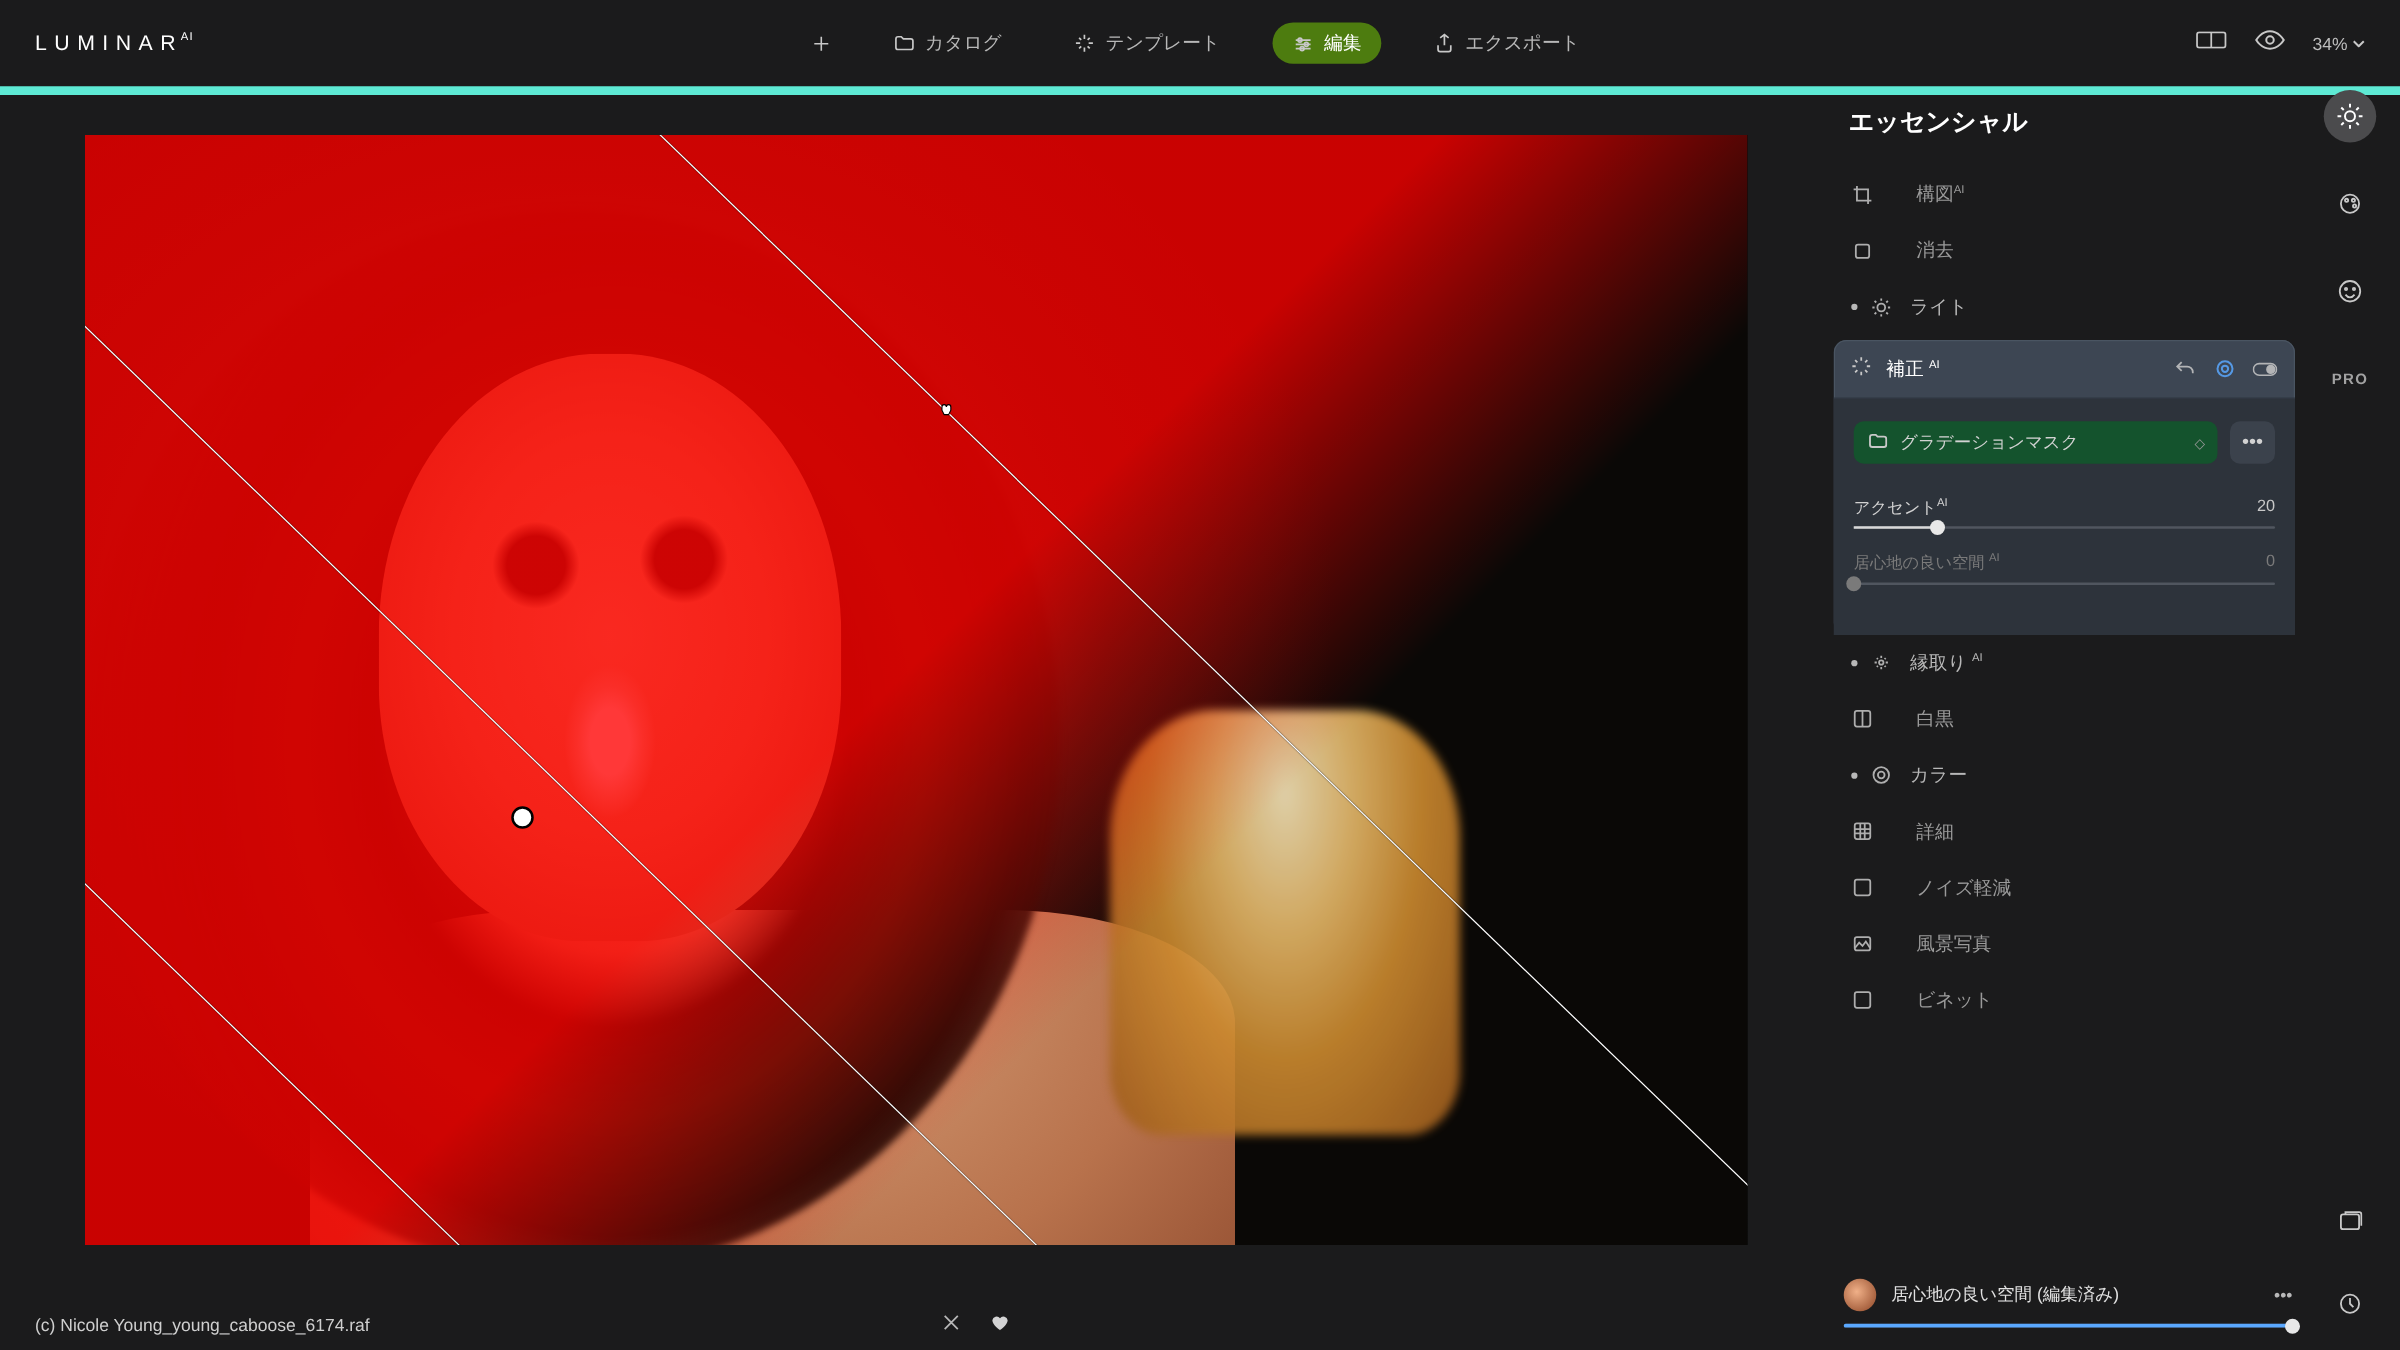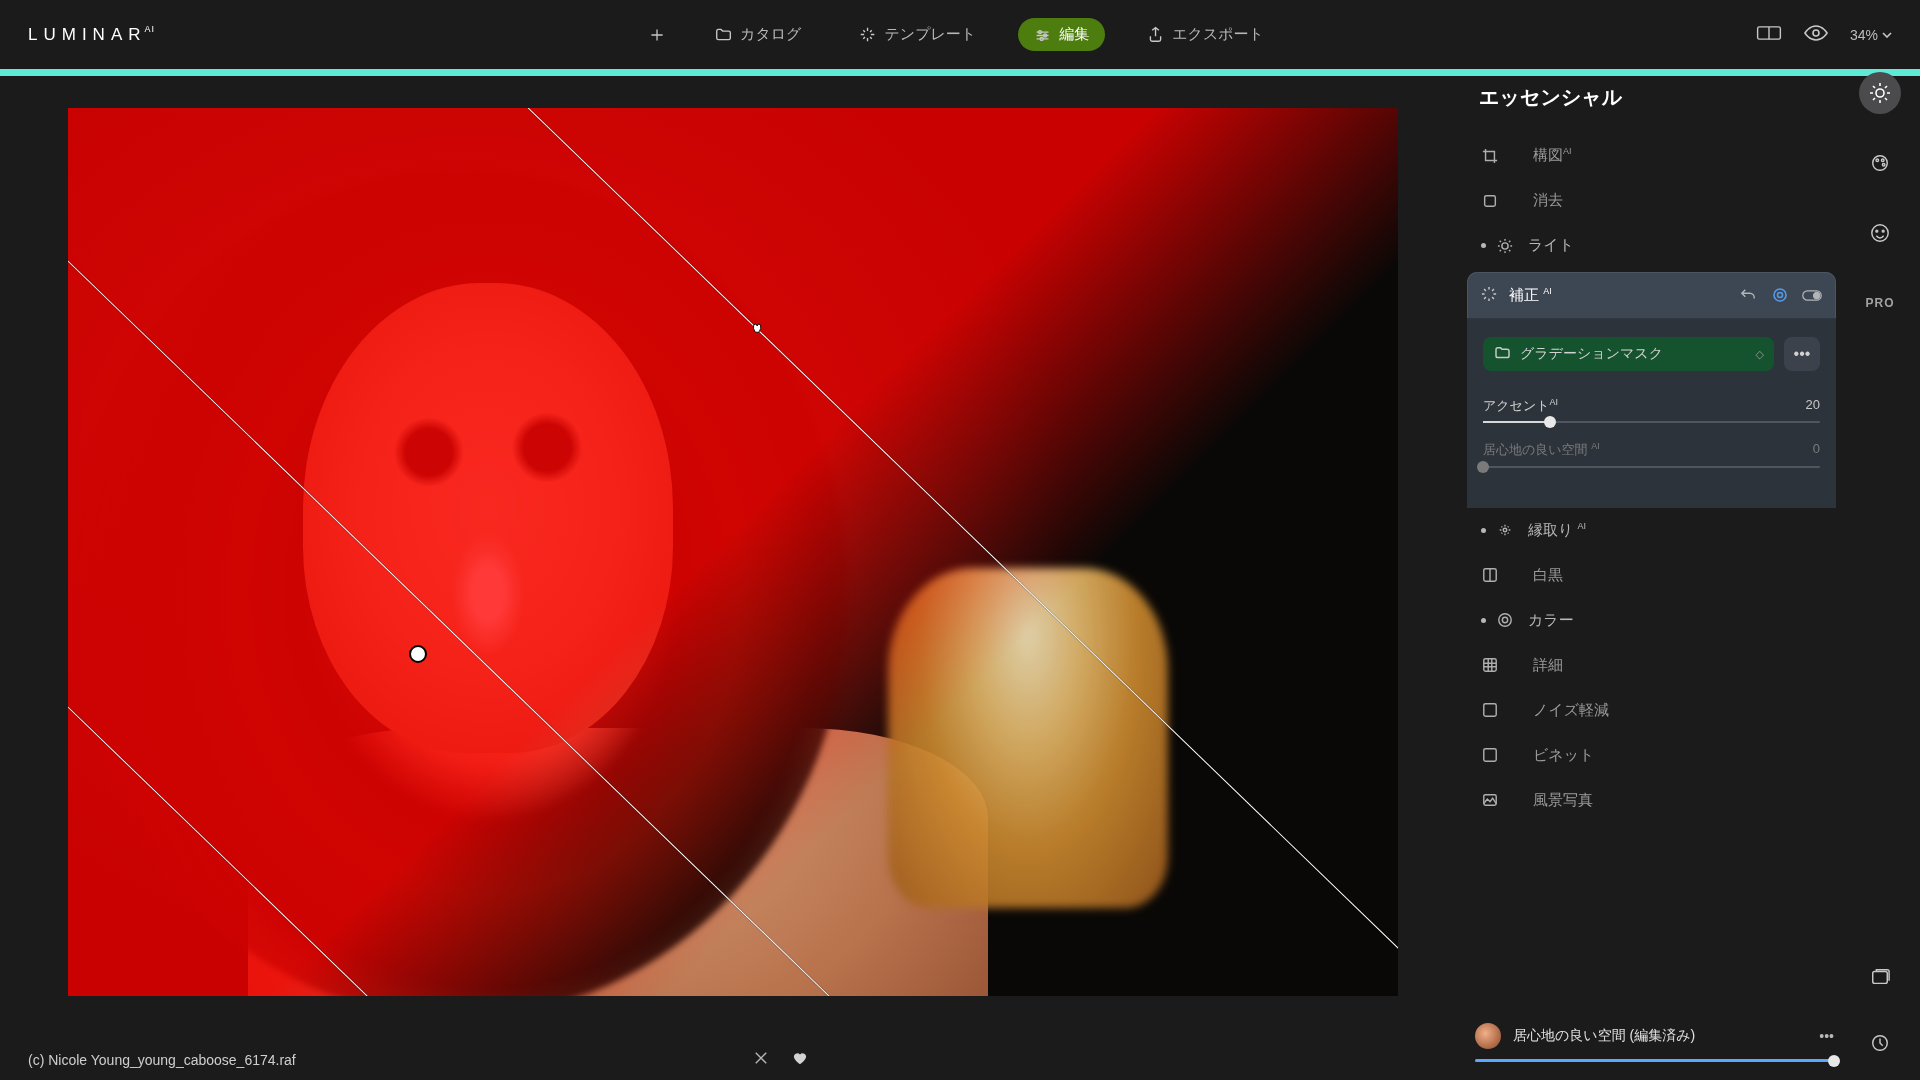--- a/index.html
+++ b/index.html
@@ -477,34 +477,34 @@
       <svg viewBox="0 0 18 18" width="16" height="16">
           <rect x="2" y="2" width="14" height="14" rx="2"></rect>
         </svg>
     </span>
     <span>ノイズ軽減</span>
   </div>
 
   <div class="tool-item dim">
     <span class="tico">
       <svg viewBox="0 0 18 18" width="16" height="16">
-          <rect x="2" y="2" width="14" height="14" rx="2"></rect>
-        </svg>
-    </span>
-    <span>ビネット</span>
-  </div>
-
-  <div class="tool-item dim">
-    <span class="tico">
-      <svg viewBox="0 0 18 18" width="16" height="16">
           <rect x="2" y="3" width="14" height="12" rx="2"></rect>
           <path d="M2 13l4-5 3 3 3-4 4 6"></path>
         </svg>
     </span>
     <span>風景写真</span>
+  </div>
+
+  <div class="tool-item dim">
+    <span class="tico">
+      <svg viewBox="0 0 18 18" width="16" height="16">
+          <rect x="2" y="2" width="14" height="14" rx="2"></rect>
+        </svg>
+    </span>
+    <span>ビネット</span>
   </div>
 
   <div class="template-row">
     <div class="template-head">
       <div class="avatar"></div>
       <span>居心地の良い空間 (編集済み)</span>
       <span class="more">•••</span>
     </div>
     <div class="tpl-track">
       <div class="tpl-fill"></div>

